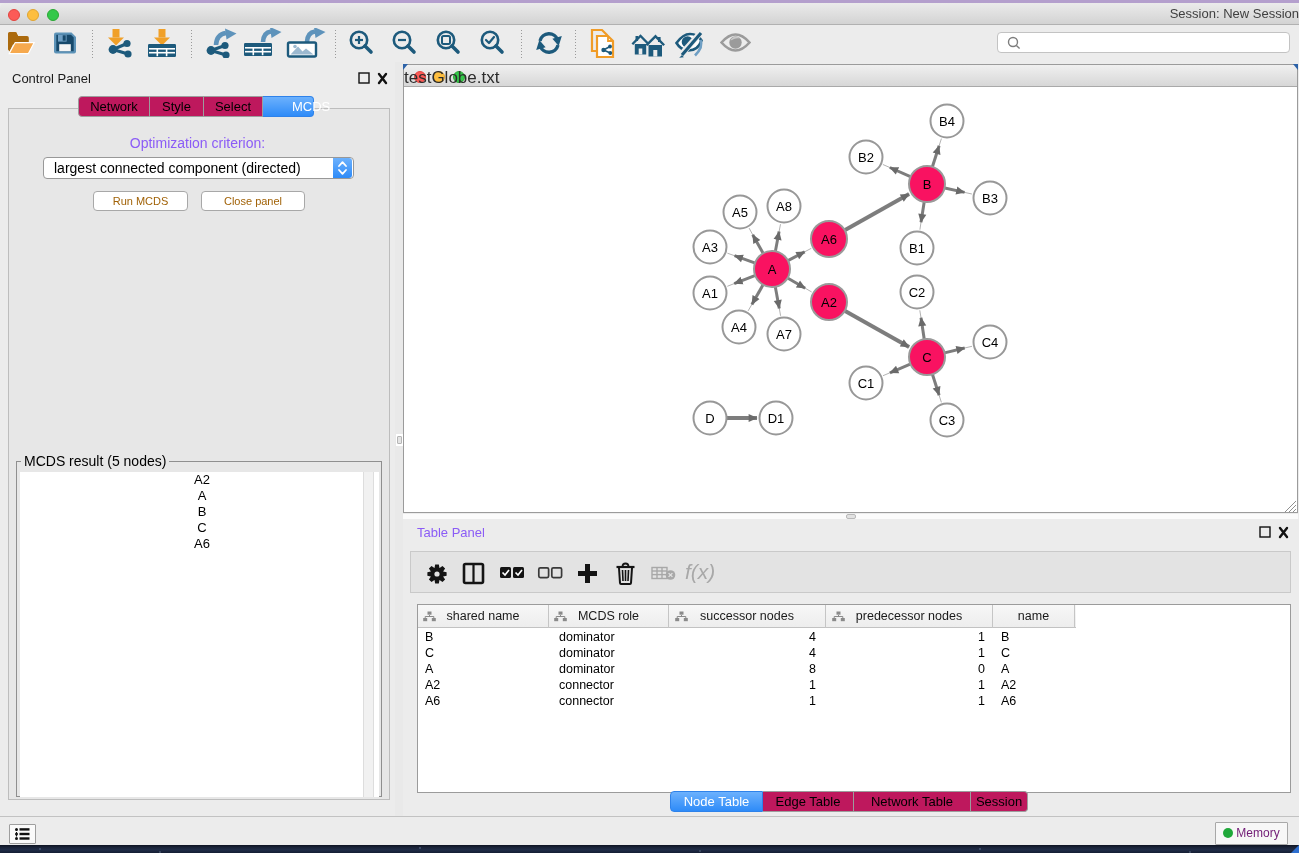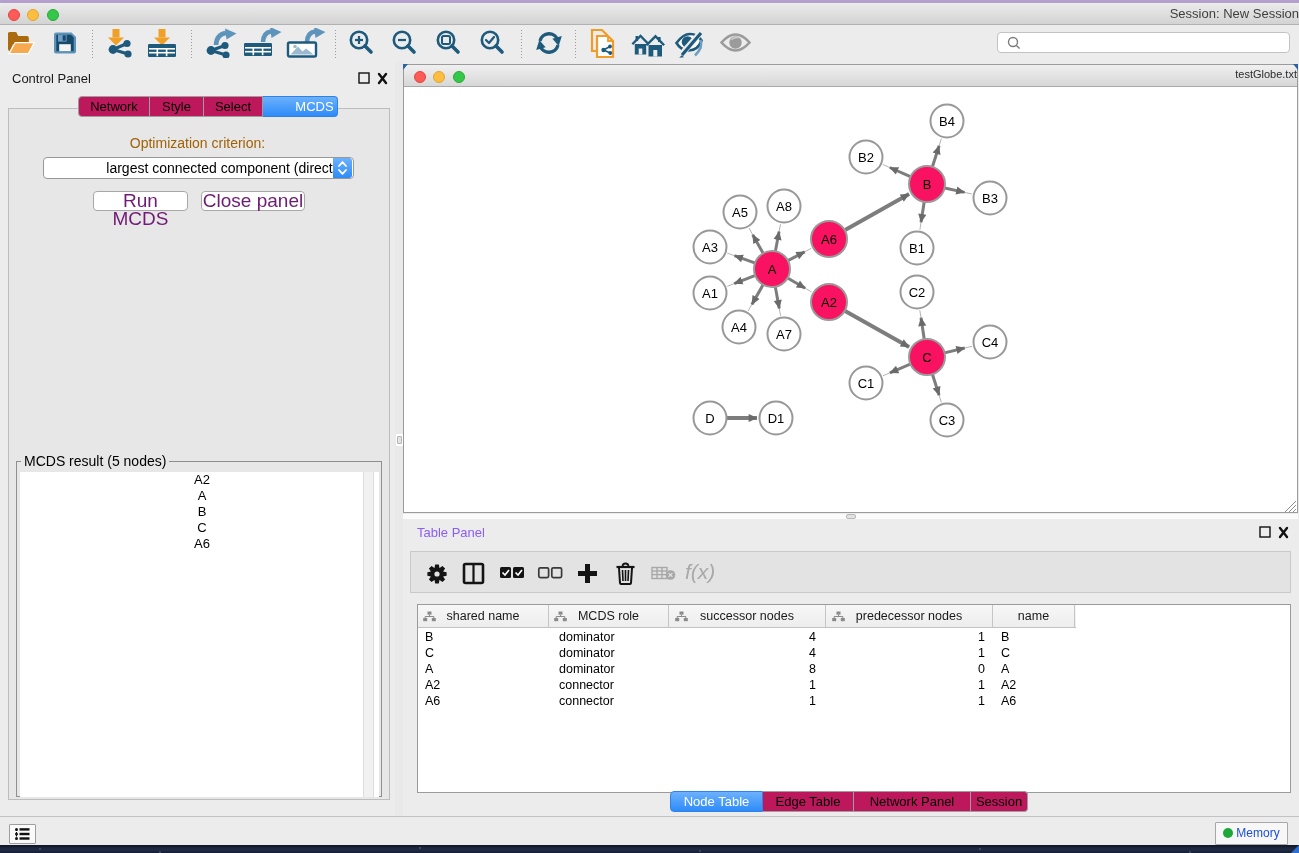--- a/index.html
+++ b/index.html
@@ -22,60 +22,60 @@
 
 #cp-title { left:12px; top:71px; font-size:13px; color:#1a1a1a; }
 #cp-content { left:8px; top:108px; width:382px; height:692px; background:#e7e7e7;
   border:1px solid #bdbdbd; }
 .tabs { position:absolute; display:flex; }
 .tab { font-size:13px; height:21px; line-height:20px; text-align:center;
   background:#be185d; border:1px solid #9d9d9d; border-left:none; color:#000; }
 .tab.first { border-left:1px solid #9d9d9d; border-radius:4px 0 0 4px; }
 .tab.last { border-radius:0 4px 4px 0; }
 .tab.sel { background:linear-gradient(#6cb1fd,#2e8bf8); color:#fff; border-color:#2e82ea; }
-#opt-label { left:0; top:135px; width:395px; text-align:center; font-size:14px; color:#a16207; }
+#opt-label { left:0; top:135px; width:395px; text-align:center; font-size:14px; color:#8b5cf6; }
 #dropdown { left:43px; top:157px; width:311px; height:22px; background:#fff;
   border:1px solid #989898; border-radius:4px; font-size:14px; line-height:20px;
-  padding-left:10px; color:#000;text-align:right; }
+  padding-left:10px; color:#000; }
 #dropdown .stepper { position:absolute; right:1px; top:0px; width:19px; height:20px;
   border-radius:0px 3px 3px 0px; background:linear-gradient(#6cb1fd,#2e8bf8); }
 .btn { position:absolute; height:20px; background:#fff; border:1px solid #a8a8a8;
-  border-radius:4px; font-size:19px; text-align:center; line-height:18px; color:#701a75; }
+  border-radius:4px; font-size:11px; text-align:center; line-height:18px; color:#a16207; }
 #fieldset { left:16px; top:461px; width:366px; height:336px; border:1px solid #8f8f8f;text-align:center; }
 #fieldset legend { position:absolute; left:4px; top:-9px; background:#e7e7e7;
   padding:0 3px; font-size:14px; color:#000; }
 #listbox { position:absolute; left:3px; top:10px; width:359px; height:325px; background:#fff; }
 #listbox .scroll { position:absolute; right:5px; top:0; width:11px; height:100%; background:#f1f1f1; border-left:1px solid #ddd; border-right:1px solid #ddd;}
 #listbox .item { font-size:13px; color:#000; padding-left:5px; height:16px; line-height:16px; }
 
 #vsplit { left:395px; top:62px; width:8px; height:755px; background:#e9e9e9; }
 
 #netwin { left:403px; top:64px; width:895px; height:449px; background:#fff;
   border:1px solid #9b9b9b; }
 #net-titlebar { position:absolute; left:0; top:0; width:893px; height:22px;
   background:linear-gradient(#f0f0f0,#d7d7d7); border-bottom:1px solid #a9a9a9; }
-#net-titlebar .title { position:absolute; left:0; right:0; top:3px; text-align:right;
-  font-size:11px; color:#2c2c2c; }
+#net-titlebar .title { position:absolute; left:0; right:0; top:3px; text-align:left;
+  font-size:17px; color:#2c2c2c; }
 
 #tp-title { left:417px; top:525px; font-size:13px; color:#8b5cf6; }
 #tp-toolbar { left:410px; top:551px; width:881px; height:42px; background:#e3e3e3;
   border:1px solid #c9c9c9; }
 #tp-table { left:417px; top:596px; width:874px; height:189px; background:#fff;
   border:1px solid #9b9b9b;margin-top:8px; }
 #tp-header { position:absolute; left:0; top:0; width:658px; height:23px;
   background:linear-gradient(#f7f7f7,#ededed); border-bottom:1px solid #c2c2c2; }
 .hcol { position:absolute; top:0; height:23px; border-right:1px solid #c5c5c5;
   font-size:12.5px; color:#1a1a1a; text-align:center; line-height:22px; }
 .trow { position:absolute; font-size:12.5px; color:#000; height:16px; line-height:16px; }
 .tabs2 { position:absolute; display:flex; }
 #statusbar { left:0; top:816px; width:1299px; height:29px; background:#ececec;
   border-top:1px solid #c2c2c2; }
 #memorybtn { left:1215px; top:822px; width:73px; height:23px; background:#f7f7f7;
   border:1px solid #a8a8a8; border-radius:1px; font-size:12px; line-height:21px;
-  text-align:center; color:#1d4ed8; }
+  text-align:center; color:#701a75; }
 #hambtn { left:9px; top:824px; width:27px; height:20px; background:#fafafa;
   border:1px solid #9e9e9e; border-radius:1px; }
 #darkband { left:0; top:845px; width:1299px; height:8px;
   background:
   radial-gradient(circle 1px at 40px 4px, #3c4a66 0 1px, transparent 1px),
   radial-gradient(circle 1px at 160px 7px, #38455e 0 1px, transparent 1px),
   radial-gradient(circle 1px at 420px 3px, #3c4a66 0 1px, transparent 1px),
   radial-gradient(circle 1px at 700px 6px, #38455e 0 1px, transparent 1px),
   radial-gradient(circle 1px at 980px 4px, #3c4a66 0 1px, transparent 1px),
   radial-gradient(circle 1px at 1190px 7px, #38455e 0 1px, transparent 1px),
@@ -232,21 +232,21 @@
 <div class="abs" id="cp-title">Control Panel</div>
 <svg class="abs" style="left:358px;top:72px" width="32" height="13" viewBox="0 0 32 13">
   <rect x="1" y="1" width="10" height="10" fill="none" stroke="#111" stroke-width="1.4"></rect>
   <path d="M21 2 L28 11 M28 2 L21 11" stroke="#111" stroke-width="2.4" stroke-linecap="round"></path>
 </svg>
 <div class="abs" id="cp-content"></div>
 <div class="tabs" style="left:78px;top:96px;">
   <div class="tab first" style="width:72px;">Network</div>
   <div class="tab" style="width:54px;">Style</div>
   <div class="tab" style="width:59px;">Select</div>
-  <div class="tab sel last" style="width:75px;padding-left:29px;">MCDS</div>
+  <div class="tab sel last" style="width:51px;padding-left:29px;">MCDS</div>
 </div>
 <div class="abs" id="opt-label">Optimization criterion:</div>
 <div class="abs" id="dropdown">largest connected component (directed)
   <div class="stepper">
     <svg width="19" height="20" viewBox="0 0 19 20">
       <path d="M6 8 L9.5 4.2 L13 8" fill="none" stroke="#fff" stroke-width="1.8" stroke-linecap="round" stroke-linejoin="round"></path>
       <path d="M6 12 L9.5 15.8 L13 12" fill="none" stroke="#fff" stroke-width="1.8" stroke-linecap="round" stroke-linejoin="round"></path>
     </svg>
   </div>
 </div>
@@ -466,21 +466,21 @@
 <div class="trow" style="left:583px;top:72px;">A2</div>
 <div class="trow" style="left:7px;top:88px;">A6</div>
 <div class="trow" style="left:141px;top:88px;">connector</div>
 <div class="trow" style="left:318px;top:88px;width:80px;text-align:right;">1</div>
 <div class="trow" style="left:487px;top:88px;width:80px;text-align:right;">1</div>
 <div class="trow" style="left:583px;top:88px;">A6</div>
 </div>
 <div class="tabs2" style="left:670px;top:791px;">
   <div class="tab first sel" style="width:93px;">Node Table</div>
   <div class="tab" style="width:91px;">Edge Table</div>
-  <div class="tab" style="width:117px;">Network Panel</div>
+  <div class="tab" style="width:117px;">Network Table</div>
   <div class="tab last" style="width:57px;">Session</div>
 </div>
 <div class="abs" id="statusbar"></div>
 <div class="abs" id="hambtn">
   <svg width="25" height="18" viewBox="0 0 25 18">
     <line x1="6.5" y1="4" x2="6.5" y2="14" stroke="#111" stroke-width="1" stroke-dasharray="1.5 1.5"></line>
     <circle cx="6.5" cy="4.5" r="1.5" fill="#111"></circle>
       <rect x="9.5" y="3.2" width="10" height="2.4" fill="#111"></rect>
     <circle cx="6.5" cy="9" r="1.5" fill="#111"></circle>
       <rect x="9.5" y="7.8" width="10" height="2.4" fill="#111"></rect>

